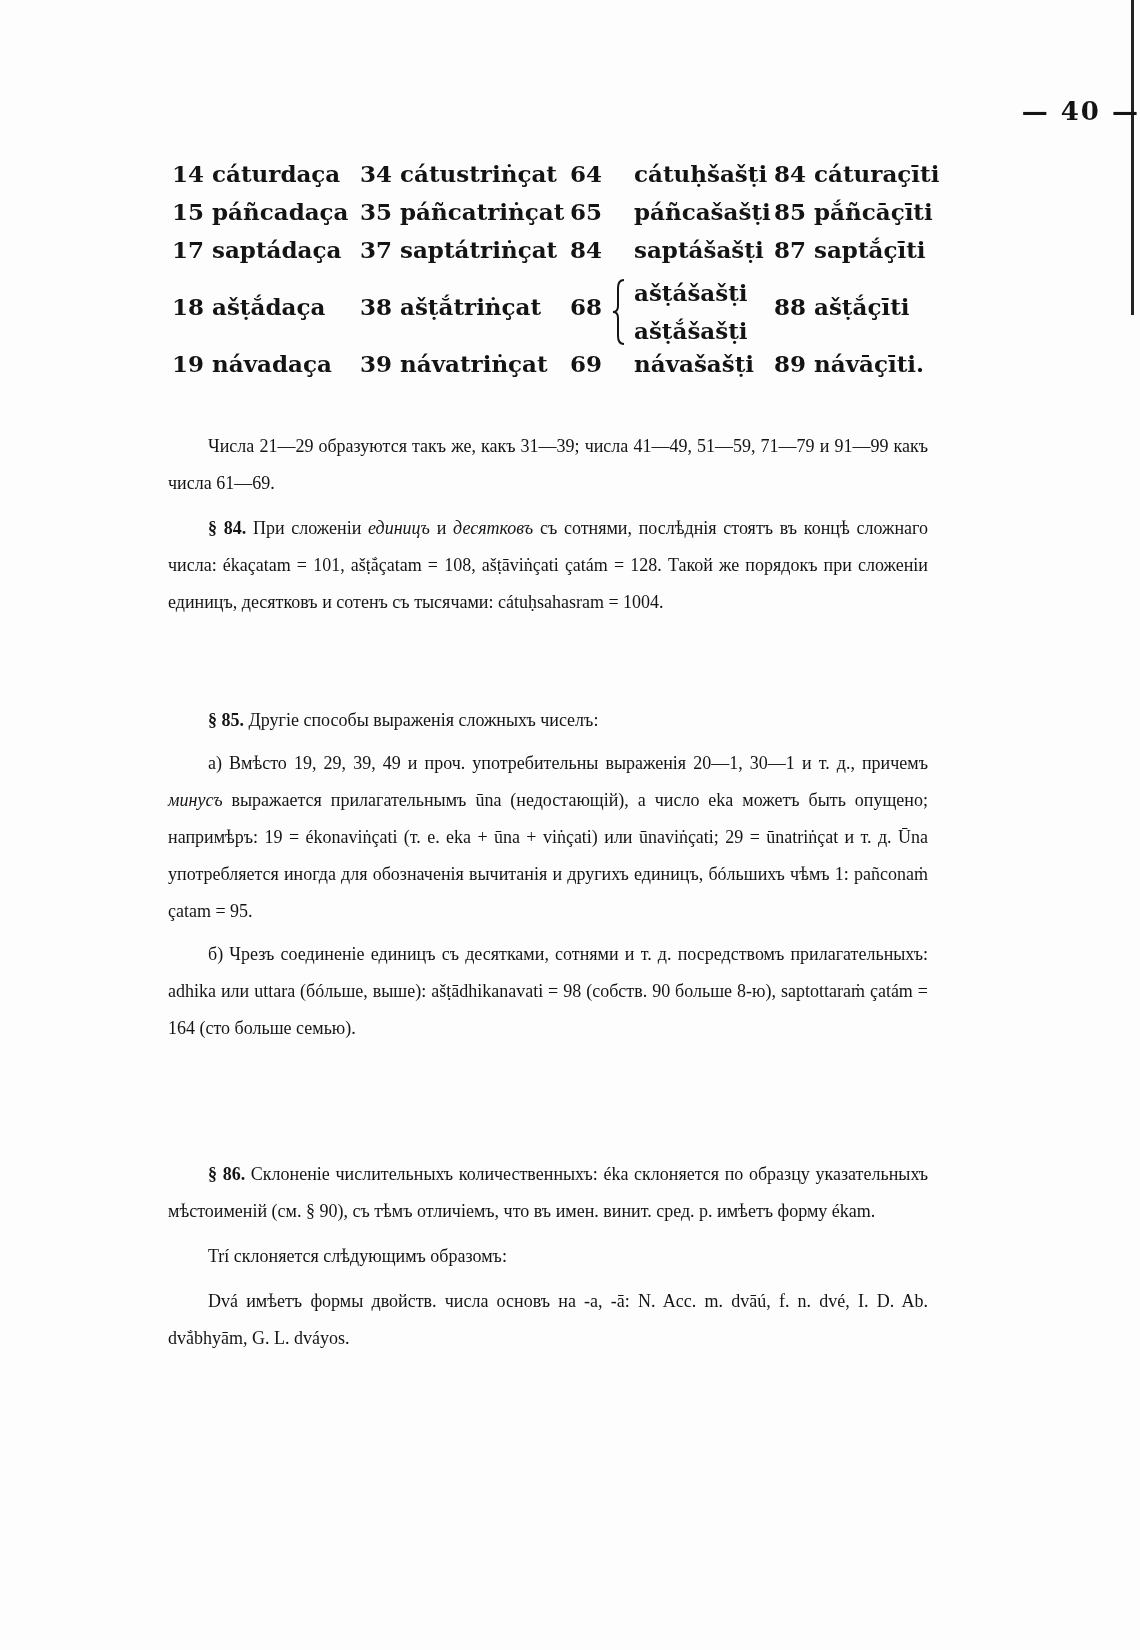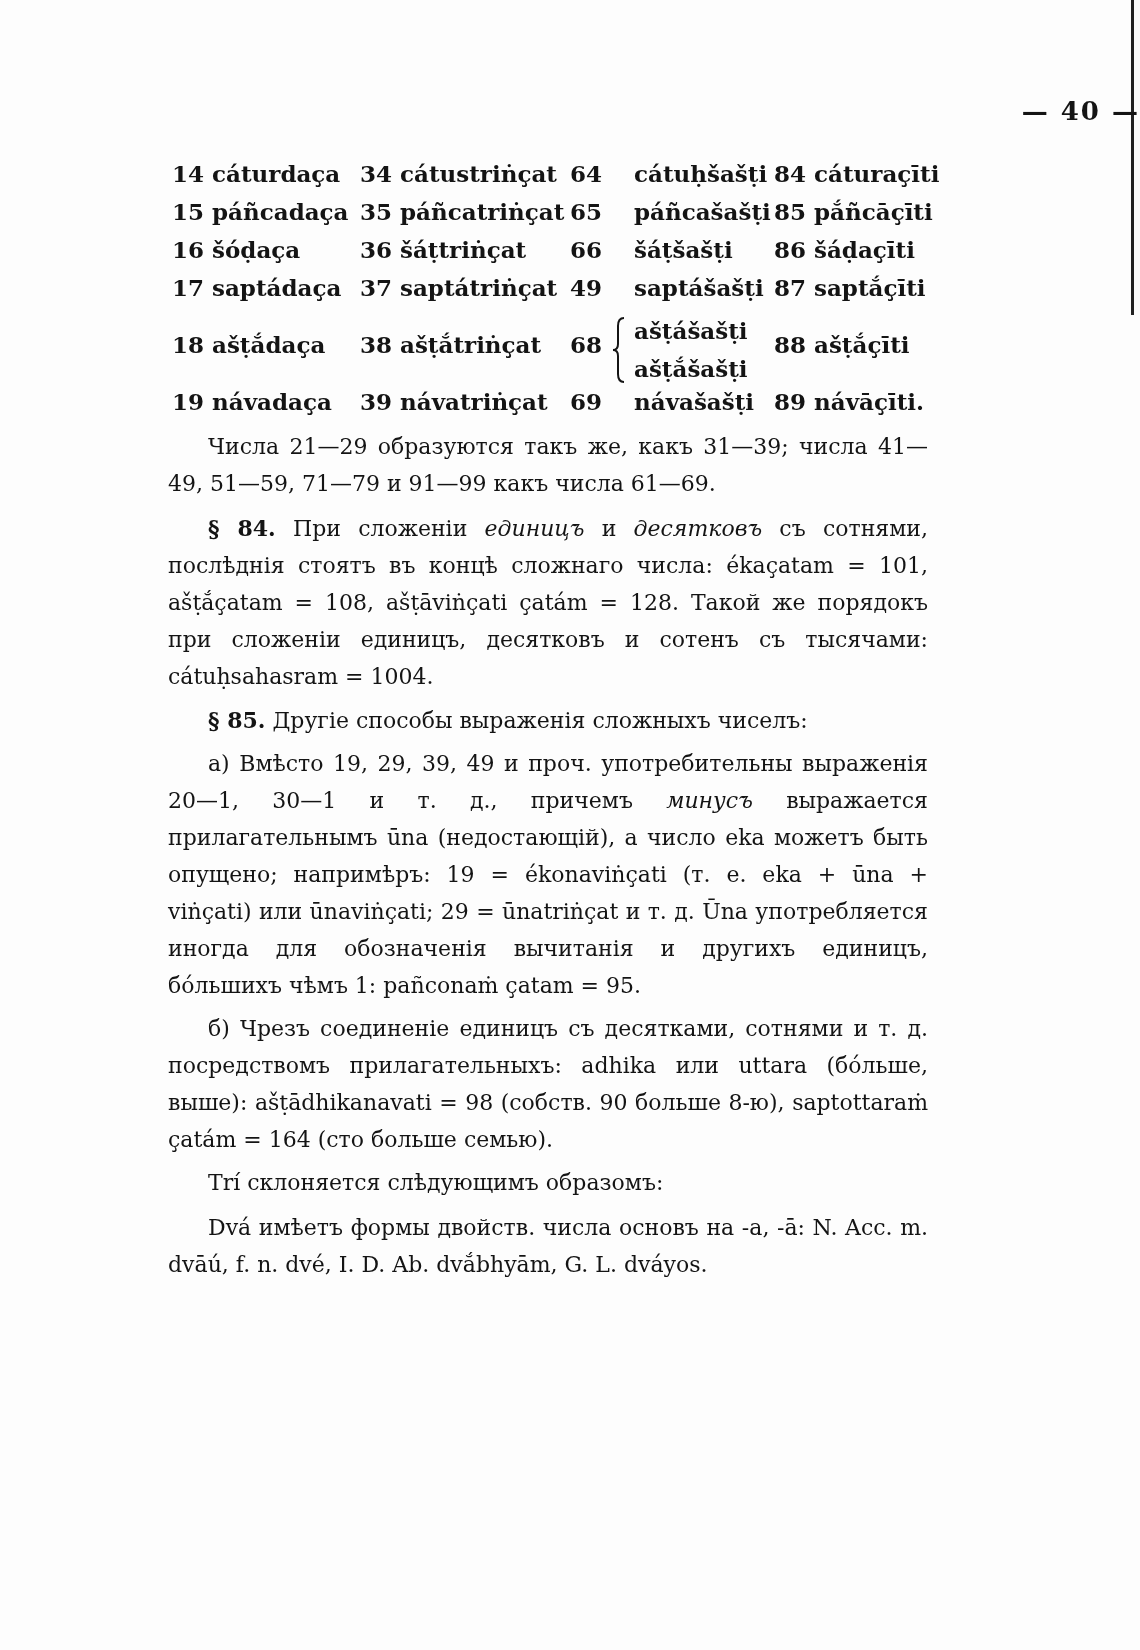--- a/index.html
+++ b/index.html
@@ -34,21 +34,21 @@
     .tall .c3w.stack { top: 0; }
     .stack div { line-height: 38px; }
     .brace {
       position: absolute; left: 440px; top: 4px; width: 14px; height: 68px;
       font-weight: normal;
     }
     .brace svg { width: 14px; height: 68px; }
 
     .body-text {
       position: absolute; left: 168px; width: 760px;
-      font-size: 22px; line-height: 37px; text-align: justify;
+      font-size: 18px; line-height: 37px; text-align: justify; font-family: Liberation Serif, serif;
     }
     .para { margin: 0; text-indent: 40px; }
     .sec { font-weight: bold; }
     .em { font-style: italic; }
   </style>
 </head>
 <body>
 
 <div class="edge-line"></div>
 
@@ -63,30 +63,23 @@
     <span class="cell c4">84 cáturaçīti</span>
   </div>
   <div class="num-row">
     <span class="cell c1">15 páñcadaça</span>
     <span class="cell c2">35 páñcatriṅçat</span>
     <span class="cell c3n">65</span>
     <span class="cell c3w">páñcašašṭi</span>
     <span class="cell c4">85 pắñcāçīti</span>
   </div>
   <div class="num-row">
-    <span class="cell c1">16 šóḍaça</span>
-    <span class="cell c2">36 šáṭtriṅçat</span>
-    <span class="cell c3n">66</span>
-    <span class="cell c3w">šáṭšašṭi</span>
-    <span class="cell c4">86 šáḍaçīti</span>
-  </div>
-  <div class="num-row">
     <span class="cell c1">17 saptádaça</span>
     <span class="cell c2">37 saptátriṅçat</span>
-    <span class="cell c3n">49</span>
+    <span class="cell c3n">84</span>
     <span class="cell c3w">saptášašṭi</span>
     <span class="cell c4">87 saptắçīti</span>
   </div>
   <div class="num-row tall">
     <span class="cell c1">18 ašṭắdaça</span>
     <span class="cell c2">38 ašṭắtriṅçat</span>
     <span class="cell c3n">68</span>
     <span class="brace">
       <svg viewBox="0 0 14 68">
           <path d="M12 2 Q6 2 6 10 L6 28 Q6 34 1 34 Q6 34 6 40 L6 58 Q6 66 12 66" fill="none" stroke="#141414" stroke-width="2"></path>
@@ -115,15 +108,16 @@
   <p class="para"><span class="sec">§ 84.</span><span> При сложеніи </span><span class="em">единицъ</span><span> и </span><span class="em">десятковъ</span><span> съ сотнями, послѣднія стоятъ въ концѣ сложнаго числа: ékaçatam = 101, ašṭắçatam = 108, ašṭāviṅçati çatám = 128. Такой же порядокъ при сложеніи единицъ, десятковъ и сотенъ съ тысячами: cátuḥsahasram = 1004.</span></p>
 </div>
 
 <div class="body-text" style="top:702px;">
   <p class="para"><span class="sec">§ 85.</span><span> Другіе способы выраженія сложныхъ чиселъ:</span></p>
   <p class="para" style="margin-top:6px;"><span>а) Вмѣсто 19, 29, 39, 49 и проч. употребительны выраженія 20—1, 30—1 и т. д., причемъ </span><span class="em">минусъ</span><span> выражается прилагательнымъ ūna (недостающій), а число eka можетъ быть опущено; напримѣръ: 19 = ékonaviṅçati (т. е. eka + ūna + viṅçati) или ūnaviṅçati; 29 = ūnatriṅçat и т. д. Ūna употребляется иногда для обозначенія вычитанія и другихъ единицъ, бóльшихъ чѣмъ 1: pañconaṁ çatam = 95.</span></p>
   <p class="para" style="margin-top:6px;">б) Чрезъ соединеніе единицъ съ десятками, сотнями и т. д. посредствомъ прилагательныхъ: adhika или uttara (бóльше, выше): ašṭādhikanavati = 98 (собств. 90 больше 8-ю), saptottaraṁ çatám = 164 (сто больше семью).</p>
 </div>
 
 <div class="body-text" style="top:1156px;">
+  <p class="para"><span class="sec">§ 86.</span><span> Склоненіе числительныхъ количественныхъ: éka склоняется по образцу указательныхъ мѣстоименій (см. § 90), съ тѣмъ отличіемъ, что въ имен. винит. сред. р. имѣетъ форму ékam.</span></p>
   <p class="para" style="margin-top:8px;">Trí склоняется слѣдующимъ образомъ:</p>
   <p class="para" style="margin-top:8px;">Dvá имѣетъ формы двойств. числа основъ на -a, -ā: N. Acc. m. dvāú, f. n. dvé, I. D. Ab. dvắbhyām, G. L. dváyos.</p>
 </div>
 
 </body></html>

